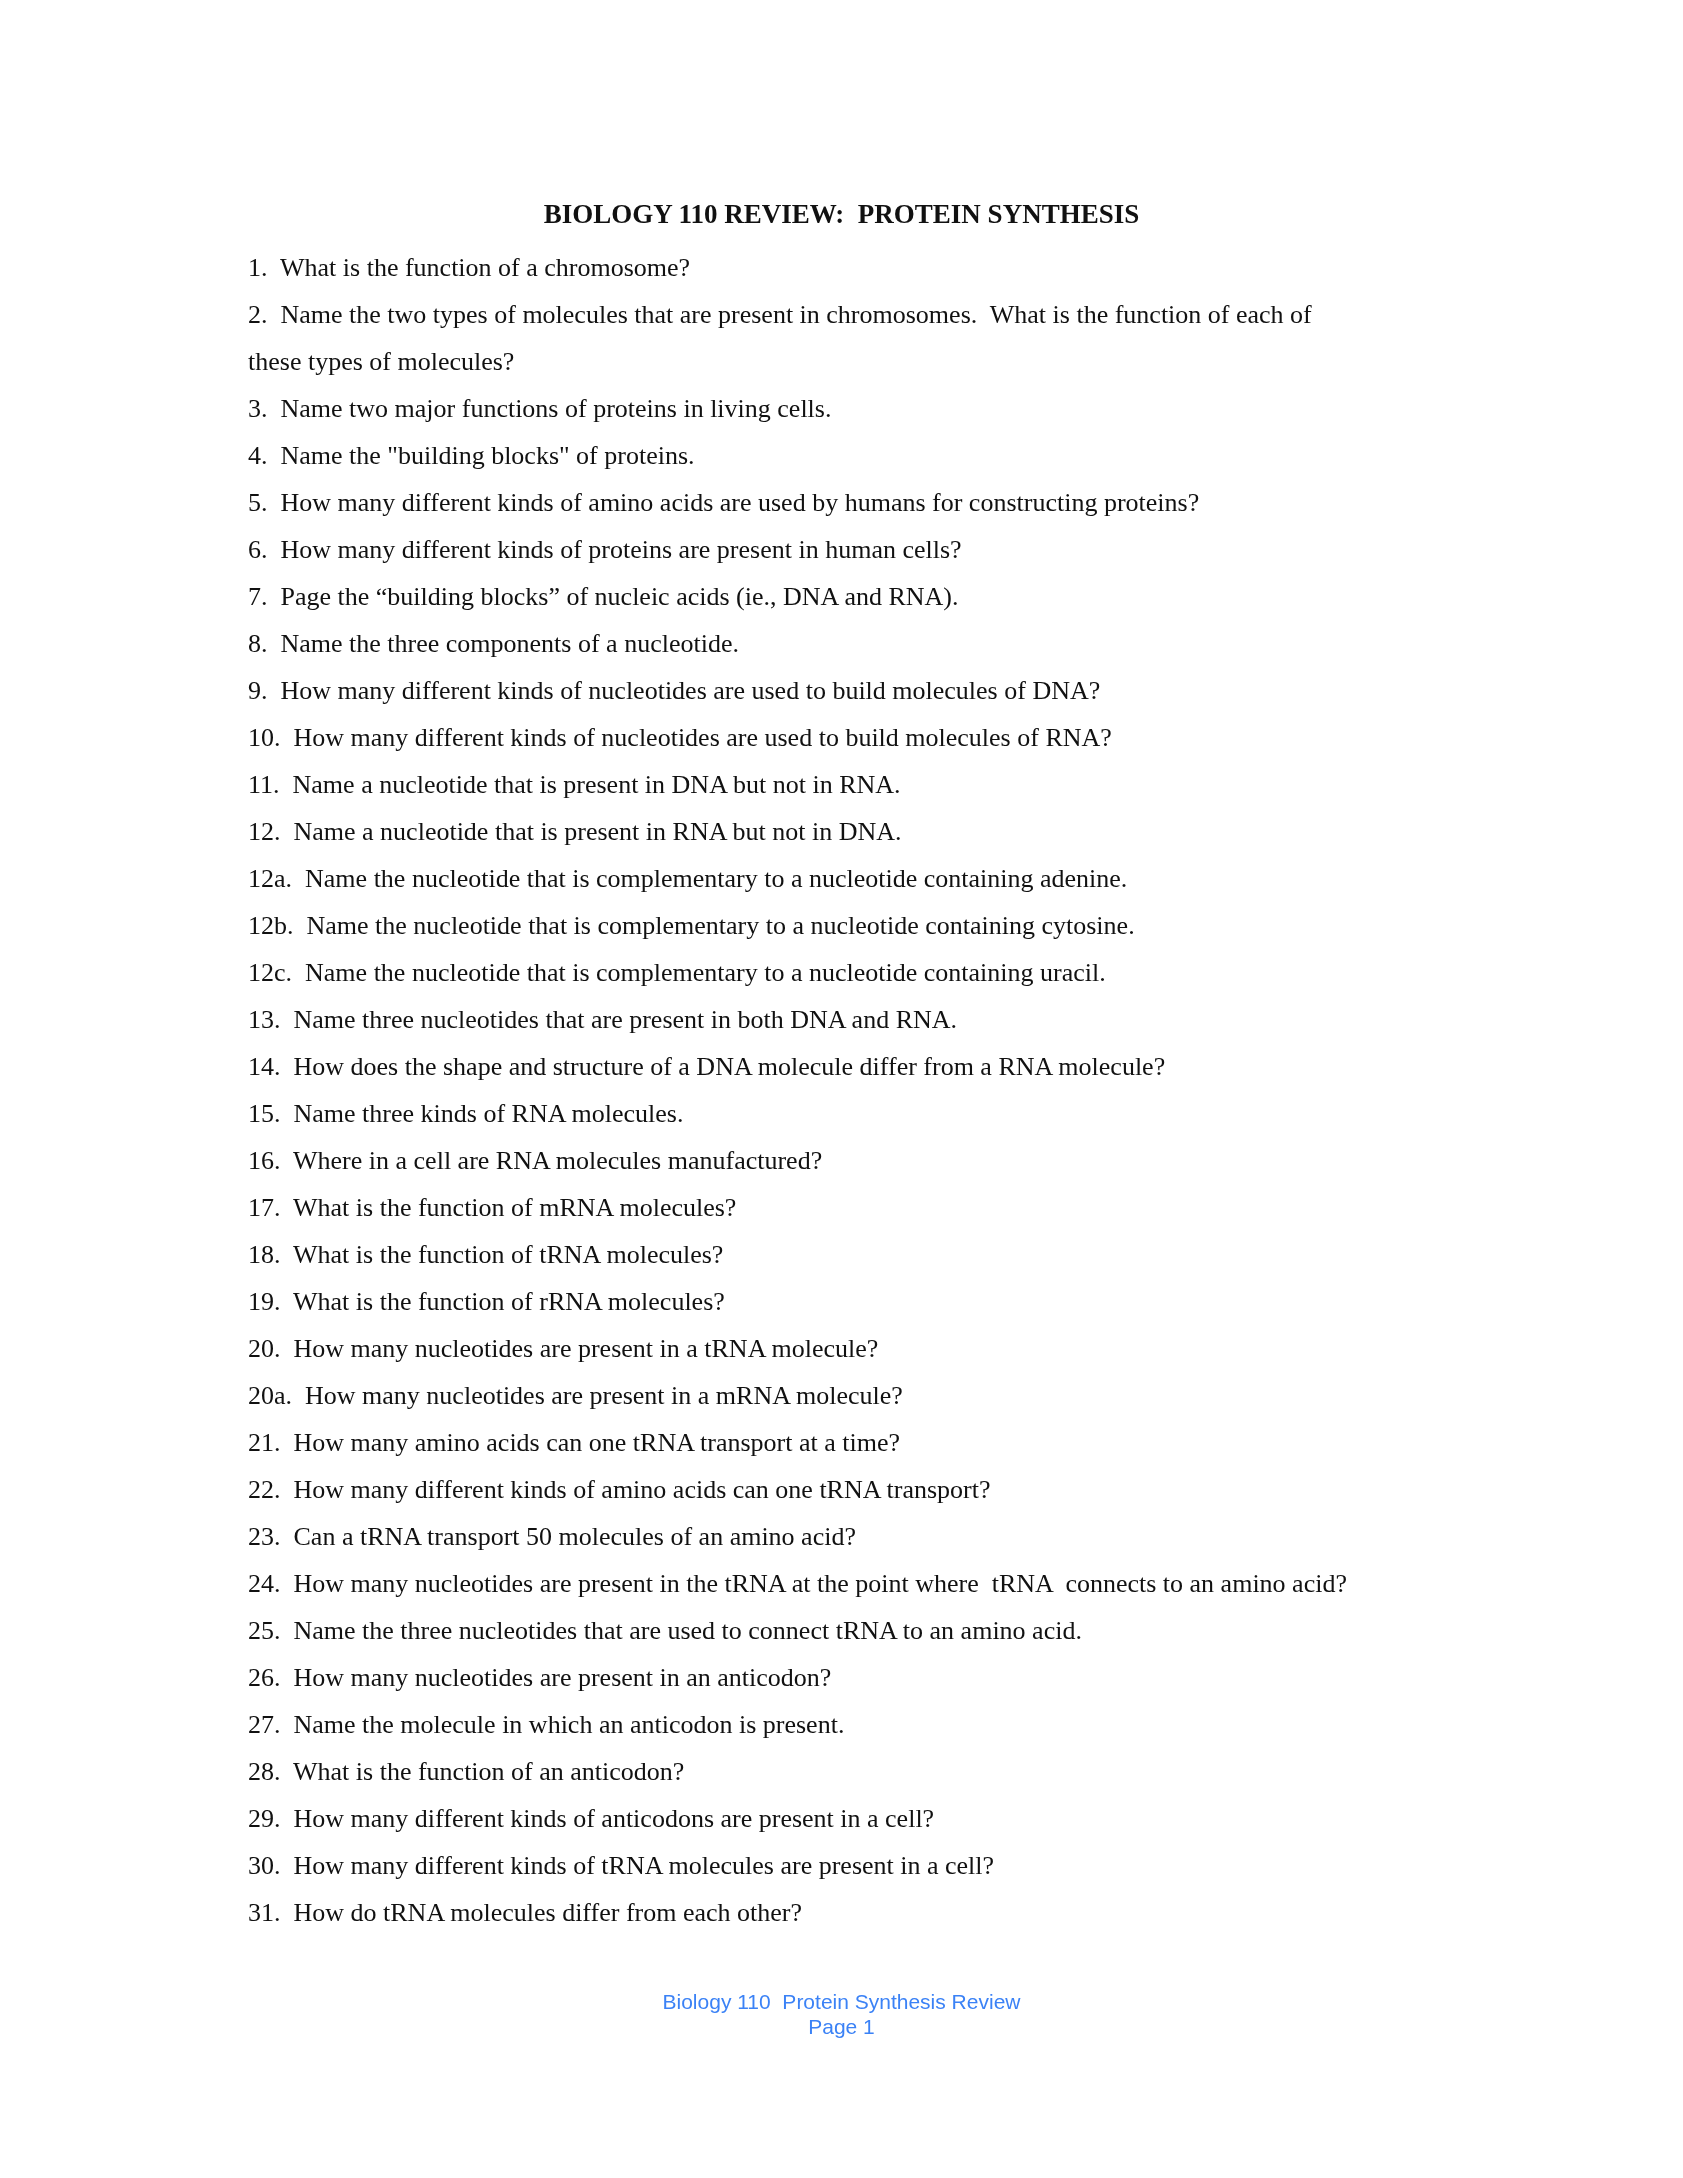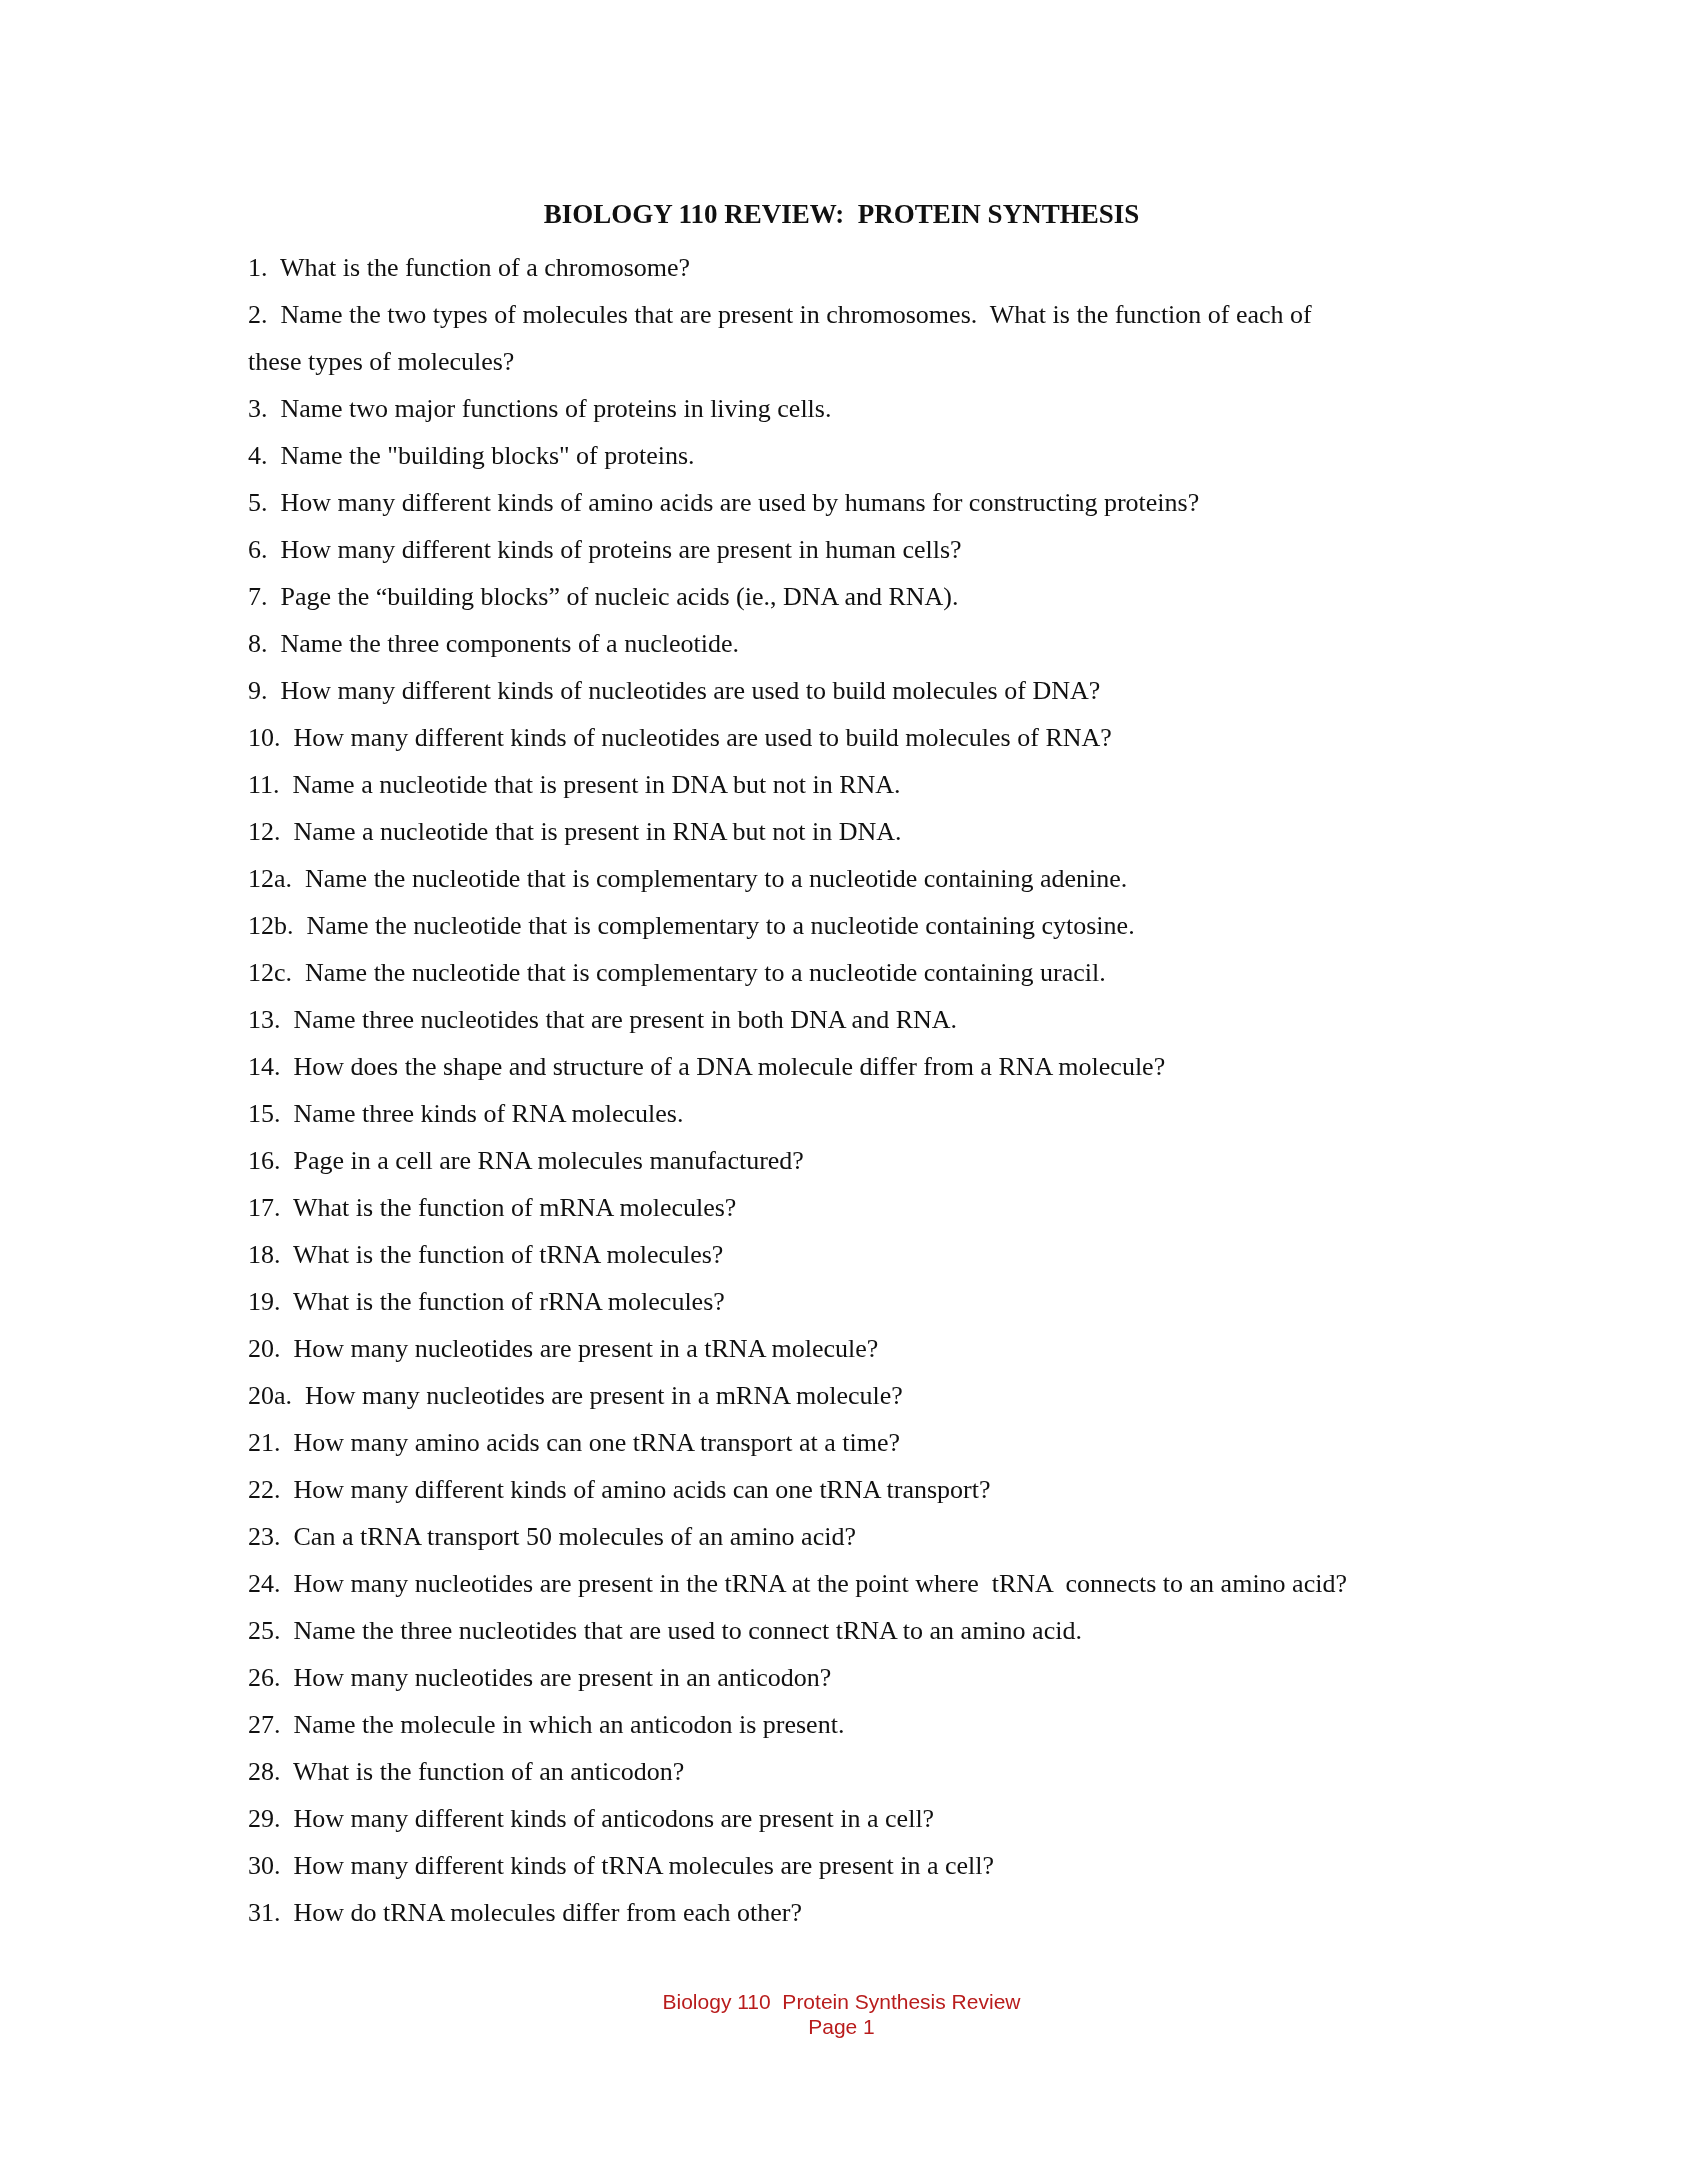--- a/index.html
+++ b/index.html
@@ -63,21 +63,21 @@
     }
     .footer {
       position: absolute;
       left: 0;
       top: 1989px;
       width: 1683px;
       text-align: center;
       font-family: "Liberation Sans", sans-serif;
       font-size: 21px;
       line-height: 25px;
-      color: #b91c1c;
+      color: #3b82f6;
     }
     .footer div {
       white-space: pre;
     }
   </style>
 </head>
 <body>
 
 <div class="page">
   <div class="title">BIOLOGY 110 REVIEW:  PROTEIN SYNTHESIS</div>
@@ -94,21 +94,21 @@
       <li><span class="seg"><span>9.</span><span>  </span><span>How many different kinds of nucleotides are used to build molecules of DNA?</span></span></li>
       <li><span class="seg"><span>10.</span><span>  </span><span>How many different kinds of nucleotides are used to build molecules of RNA?</span></span></li>
       <li><span class="seg"><span>11.</span><span>  </span><span>Name a nucleotide that is present in DNA but not in RNA.</span></span></li>
       <li><span class="seg"><span>12.</span><span>  </span><span>Name a nucleotide that is present in RNA but not in DNA.</span></span></li>
       <li><span class="seg"><span>12a.</span><span>  </span><span>Name the nucleotide that is complementary to a nucleotide containing adenine.</span></span></li>
       <li><span class="seg"><span>12b.</span><span>  </span><span>Name the nucleotide that is complementary to a nucleotide containing cytosine.</span></span></li>
       <li><span class="seg"><span>12c.</span><span>  </span><span>Name the nucleotide that is complementary to a nucleotide containing uracil.</span></span></li>
       <li><span class="seg"><span>13.</span><span>  </span><span>Name three nucleotides that are present in both DNA and RNA.</span></span></li>
       <li><span class="seg"><span>14.</span><span>  </span><span>How does the shape and structure of a DNA molecule differ from a RNA molecule?</span></span></li>
       <li><span class="seg"><span>15.</span><span>  </span><span>Name three kinds of RNA molecules.</span></span></li>
-      <li><span class="seg"><span>16.</span><span>  </span><span>Page in a cell are RNA molecules manufactured?</span></span></li>
+      <li><span class="seg"><span>16.</span><span>  </span><span>Where in a cell are RNA molecules manufactured?</span></span></li>
       <li><span class="seg"><span>17.</span><span>  </span><span>What is the function of mRNA molecules?</span></span></li>
       <li><span class="seg"><span>18.</span><span>  </span><span>What is the function of tRNA molecules?</span></span></li>
       <li><span class="seg"><span>19.</span><span>  </span><span>What is the function of rRNA molecules?</span></span></li>
       <li><span class="seg"><span>20.</span><span>  </span><span>How many nucleotides are present in a tRNA molecule?</span></span></li>
       <li><span class="seg"><span>20a.</span><span>  </span><span>How many nucleotides are present in a mRNA molecule?</span></span></li>
       <li><span class="seg"><span>21.</span><span>  </span><span>How many amino acids can one tRNA transport at a time?</span></span></li>
       <li><span class="seg"><span>22.</span><span>  </span><span>How many different kinds of amino acids can one tRNA transport?</span></span></li>
       <li><span class="seg"><span>23.</span><span>  </span><span>Can a tRNA transport 50 molecules of an amino acid?</span></span></li>
       <li><span class="seg"><span>24.</span><span>  </span><span>How many nucleotides are present in the tRNA at the point where  tRNA  connects to an amino acid?</span></span></li>
       <li><span class="seg"><span>25.</span><span>  </span><span>Name the three nucleotides that are used to connect tRNA to an amino acid.</span></span></li>

